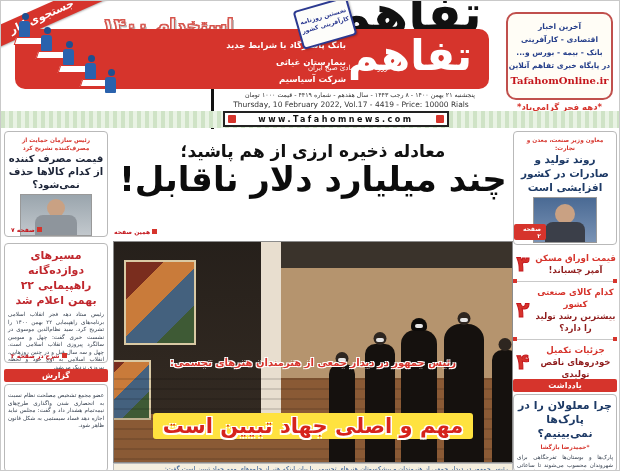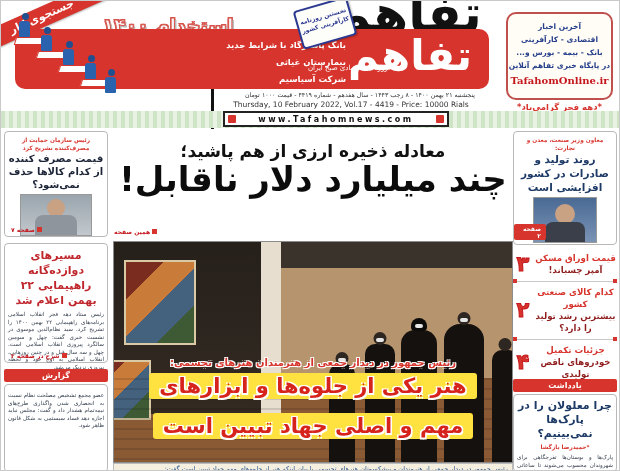--- a/index.html
+++ b/index.html
@@ -240,21 +240,20 @@
       </div>
     <div class="sil" style="left:83%; width:40px; height:138px; border-radius:16px 16px 0 0;">
         <div class="shead"></div>
         <div class="mask"></div>
       </div>
     <div class="sil" style="left:95%; width:26px; height:112px;">
         <div class="shead"></div>
       </div>
 
     <div class="photo-kicker">رئیس جمهور در دیدار جمعی از هنرمندان هنرهای تجسمی:</div>
-    <div class="photo-line" style="top:132px;"><span>هنر یکی از جلوه‌ها و ابزارهای</span></div>
     <div class="photo-line" style="top:172px;"><span>مهم و اصلی جهاد تبیین است</span></div>
   </div>
   <div class="abs photo-strip">رئیس جمهور در دیدار جمعی از هنرمندان و پیشکسوتان هنرهای تجسمی با بیان اینکه هنر از جلوه‌های مهم جهاد تبیین است گفت: ...</div>
 
   <div class="abs sidebox" style="left:512px; top:130px; width:104px; height:114px;">
     <div class="kicker-red">معاون وزیر صنعت، معدن و تجارت:</div>
     <div class="headline-navy">روند تولید و صادرات در کشور افزایشی است</div>
     <div class="face-photo" style="width:64px; height:46px; background:linear-gradient(#4a6a94,#7a93b5);">
       <div class="fhead" style="top:6px; width:20px; height:20px;"></div>
       <div class="fbody" style="top:24px; width:40px; height:24px; background:#3b3f49;"></div>

